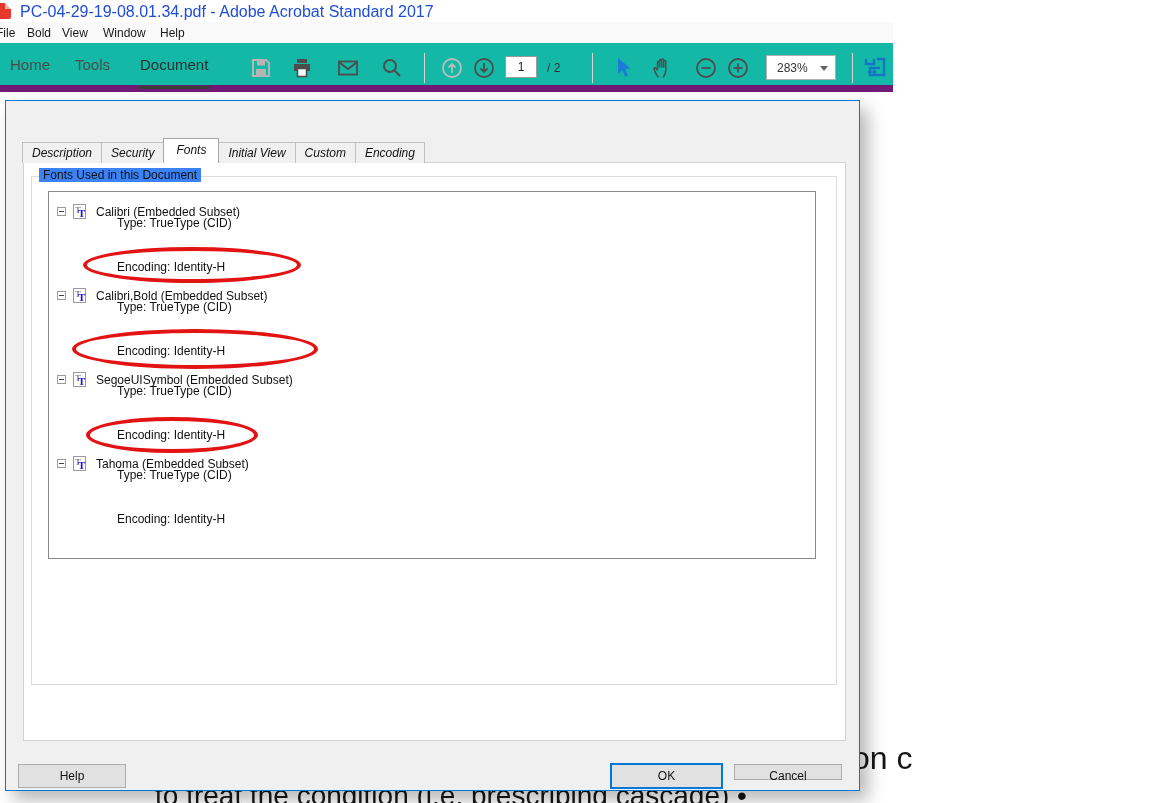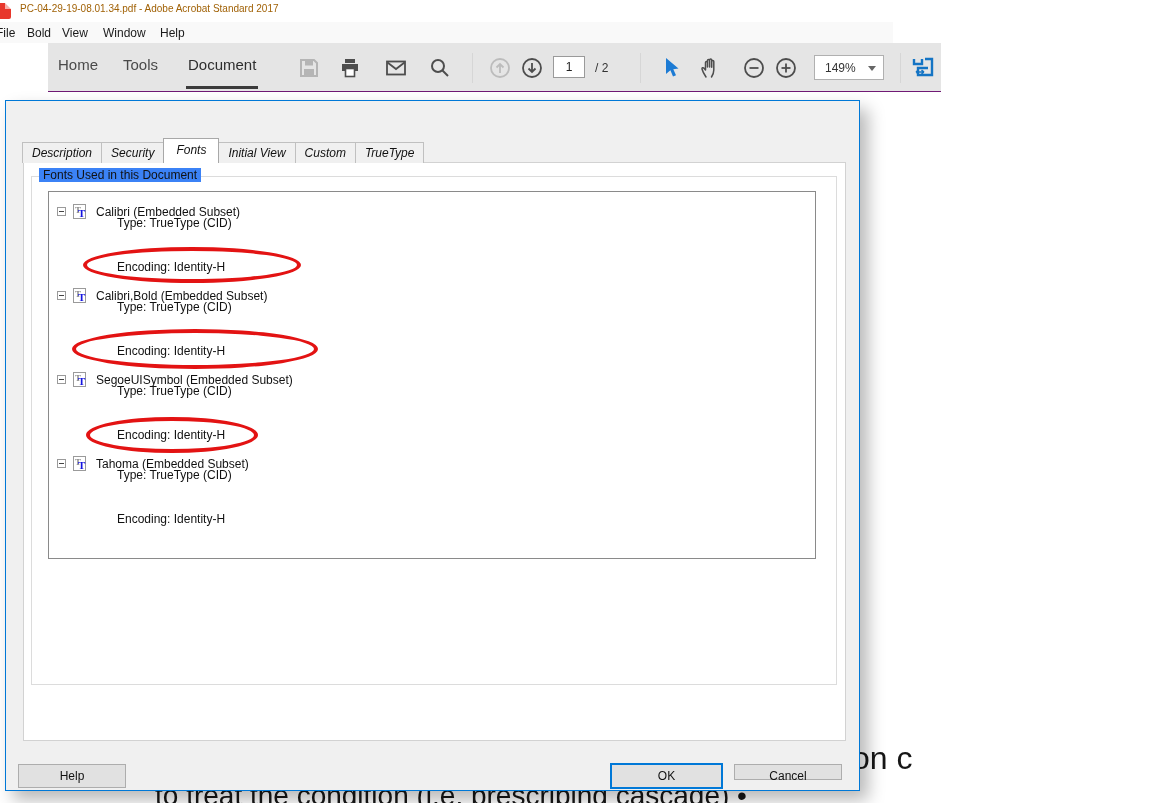--- a/index.html
+++ b/index.html
@@ -1,29 +1,29 @@
 <!DOCTYPE html>
 <html><head>
 <meta charset="utf-8">
 <style>
   html,body{margin:0;padding:0;width:1152px;height:803px;overflow:hidden;background:#fff;
     font-family:"Liberation Sans",sans-serif;}
   
   #titlebar{position:absolute;left:0;top:0;width:893px;height:22px;background:#fff;}
   #acrobat-icon{position:absolute;left:-3px;top:3px;width:14px;height:16px;background:#e8372c;border-radius:2px;}
   #acrobat-icon:after{content:"";position:absolute;right:0;top:0;border:3px solid #fff;border-left-color:#f7b1aa;border-bottom-color:#f7b1aa;}
-  #title-text{position:absolute;left:20px;top:3px;font-size:10px;color:#a16207;white-space:nowrap;}
+  #title-text{position:absolute;left:20px;top:3px;font-size:16px;color:#1d4ed8;white-space:nowrap;}
   #menubar{position:absolute;left:0;top:22px;width:893px;height:21px;background:#f9f9f9;}
   .menu-item{position:absolute;top:3px;font-size:12px;color:#1a1a1a;padding:1px 3px;}
   .menu-item:nth-child(1){left:-7px;}
   .menu-item:nth-child(2){left:24px;}
   .menu-item:nth-child(3){left:59px;}
   .menu-item:nth-child(4){left:100px;}
   .menu-item:nth-child(5){left:157px;}
-  #toolbar{position:absolute;left:0;top:43px;width:893px;height:49px;background:#e5e5e5;border-bottom:1px solid #701a75;box-sizing:border-box;margin-left:48px;}
+  #toolbar{position:absolute;left:0;top:43px;width:893px;height:49px;background:#14b8a6;border-bottom:7px solid #701a75;box-sizing:border-box;}
   .tb-tab{position:absolute;top:13px;font-size:15px;color:#4a4a4a;}
   .tb-tab:nth-child(1){left:10px;}
   .tb-tab:nth-child(2){left:75px;}
   .tb-tab:nth-child(3){left:140px;color:#2e2e2e;}
   .tb-tab.active:after{content:"";position:absolute;left:-2px;right:-2px;bottom:-16px;height:3px;background:#3b3b3b;}
   .tb-icon{position:absolute;top:14px;width:22px;height:22px;}
   .tb-divider{position:absolute;top:10px;width:1px;height:30px;background:#d6d6d6;}
   #page-box{position:absolute;left:505px;top:13px;width:32px;height:22px;border:1px solid #9a9a9a;background:#fff;
     text-align:center;font-size:12px;color:#222;font-family:"Liberation Sans",sans-serif;box-sizing:border-box;}
   #page-total{position:absolute;left:547px;top:18px;font-size:12px;color:#333;}
@@ -157,41 +157,41 @@
       </svg>
   </div>
   <div class="tb-icon" style="left:727px;">
     <svg width="22" height="22" viewBox="0 0 22 22">
         <circle cx="11" cy="11" r="9" fill="none" stroke="#4d4d4d" stroke-width="1.8"></circle>
         <line x1="6.5" y1="11" x2="15.5" y2="11" stroke="#4d4d4d" stroke-width="1.8"></line>
         <line x1="11" y1="6.5" x2="11" y2="15.5" stroke="#4d4d4d" stroke-width="1.8"></line>
       </svg>
   </div>
   <div id="zoom-box">
-    <span class="val">149%</span>
+    <span class="val">283%</span>
     <span class="caret"></span>
   </div>
   <div class="tb-divider" style="left:852px;"></div>
   <div class="tb-icon" style="left:862px;top:12px;">
     <svg width="26" height="26" viewBox="0 0 26 26">
         <path d="M4 4 V9 H12 V4" fill="none" stroke="#1474c4" stroke-width="2.4"></path>
         <path d="M15 4 H22 V20 H8 V13 H18" fill="none" stroke="#1474c4" stroke-width="2.4"></path>
         <path d="M6 17 H14 M6 17 l2.5 -2 M6 17 l2.5 2 M14 17 l-2.5 -2 M14 17 l-2.5 2" stroke="#1474c4" stroke-width="1.6" fill="none"></path>
       </svg>
   </div>
 </div>
 
 <div id="dialog">
   <div id="dlg-tabs">
       <span class="dlg-tab">Description</span>
       <span class="dlg-tab">Security</span>
       <span class="dlg-tab selected">Fonts</span>
       <span class="dlg-tab">Initial View</span>
       <span class="dlg-tab">Custom</span>
-      <span class="dlg-tab">TrueType</span>
+      <span class="dlg-tab">Encoding</span>
     </div>
   <div id="tab-page"></div>
   <div id="groupbox"></div>
   <div id="groupbox-label">Fonts Used in this Document</div>
   <div id="listbox">
       <div class="font-block" style="top: 12px;">
         <div class="row-header">
           <span class="expander"></span>
           <span class="tt-icon">
             <span class="t1">T</span>

